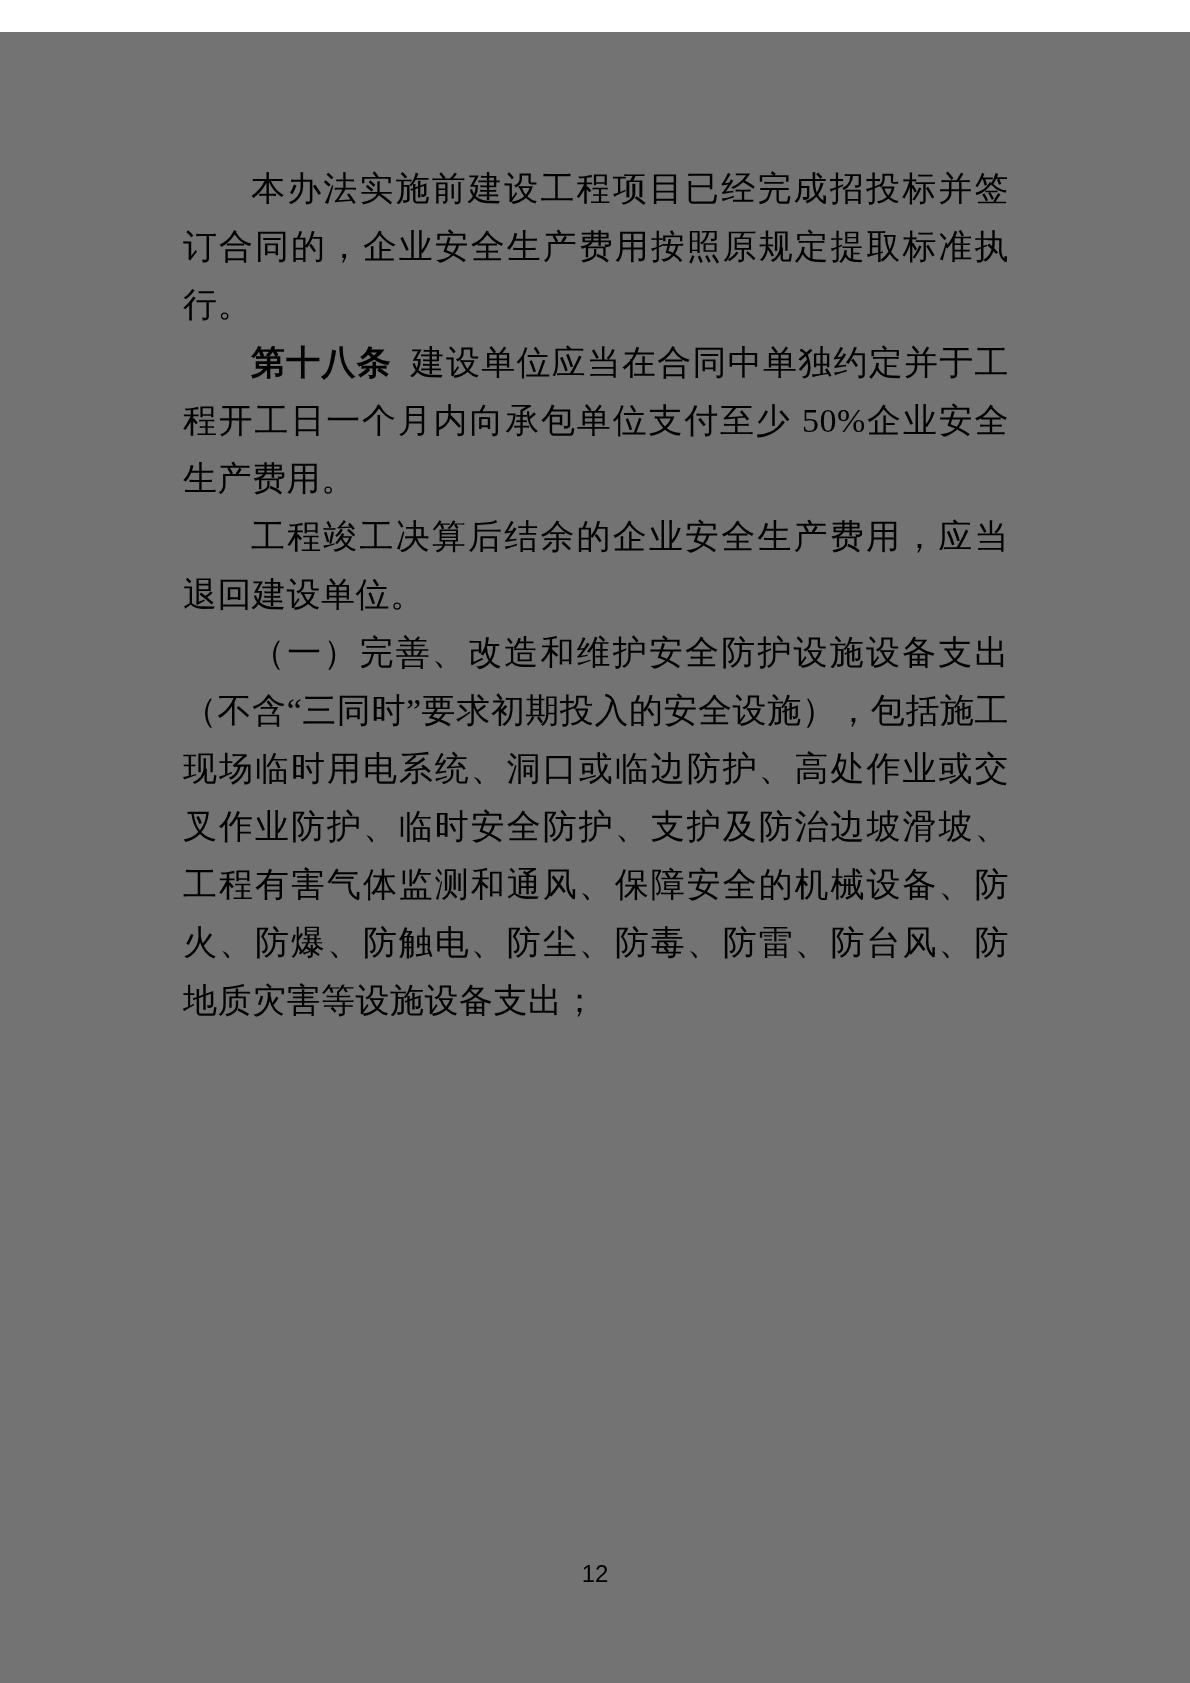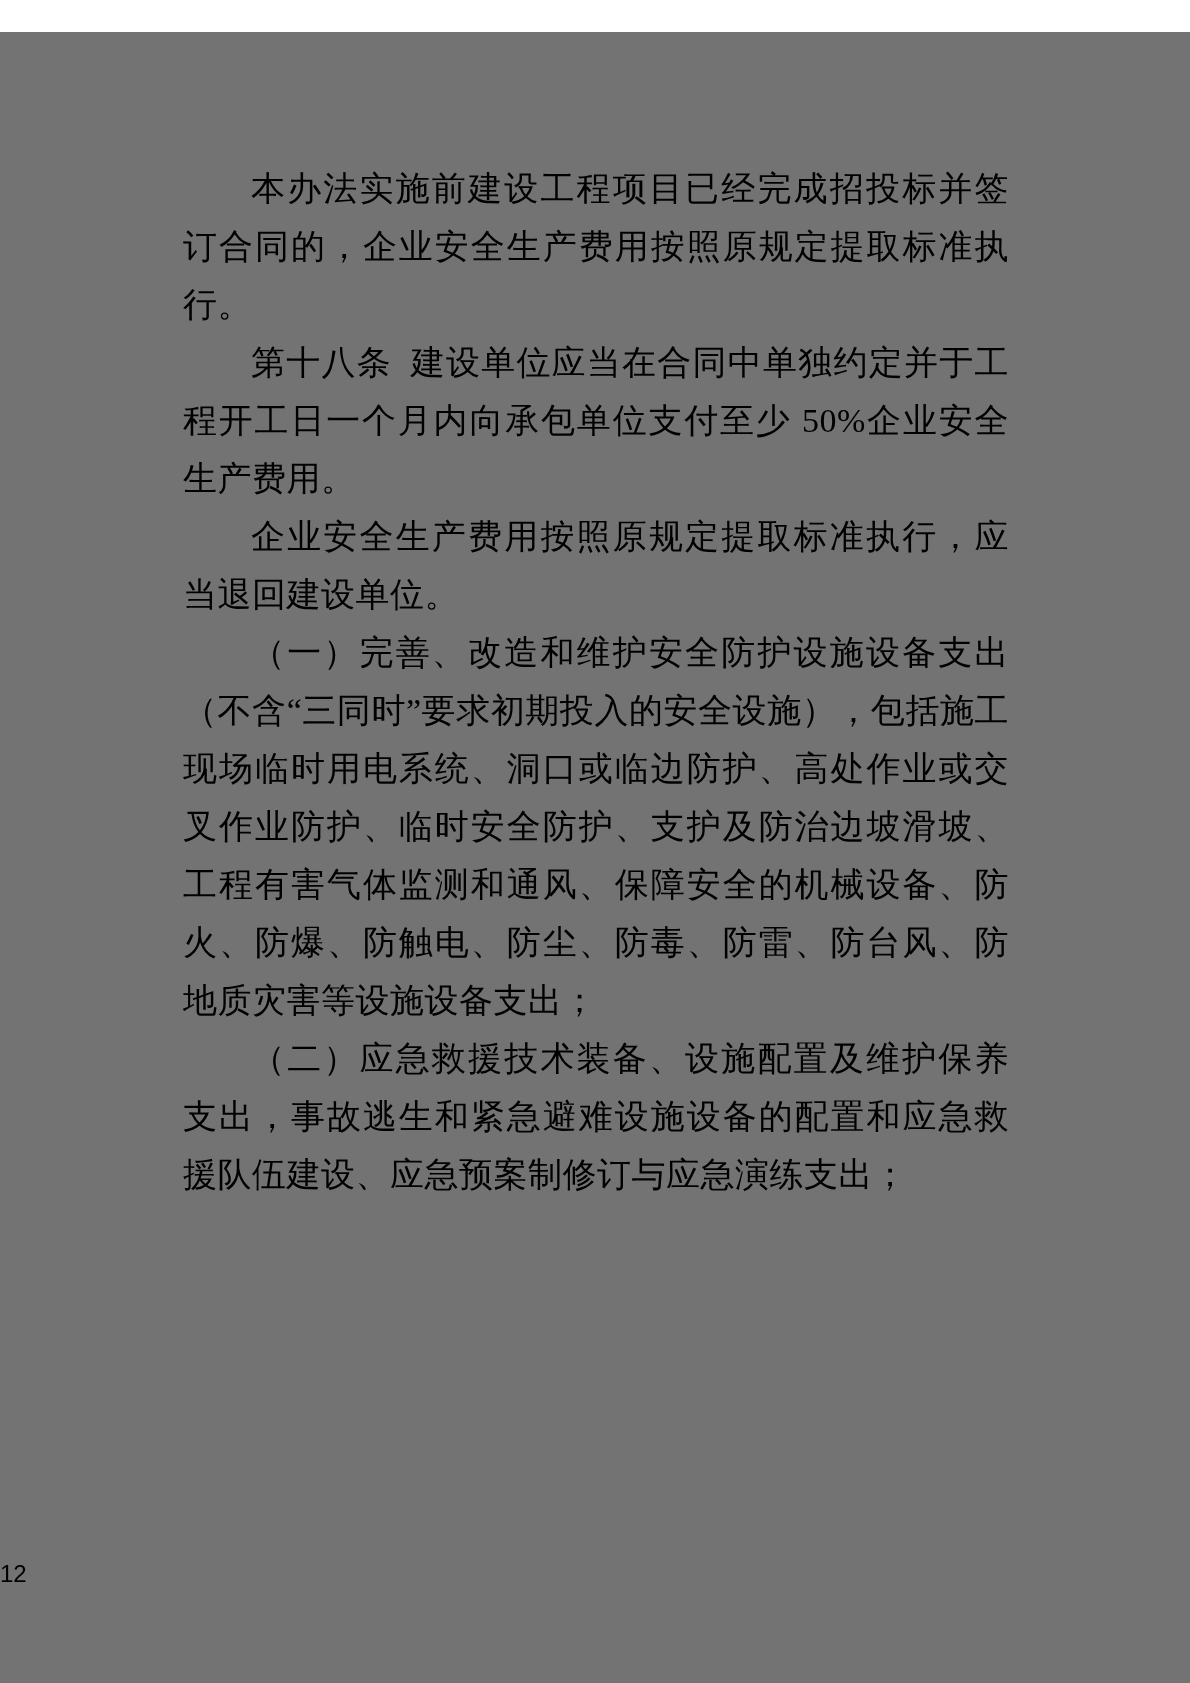--- a/index.html
+++ b/index.html
@@ -27,50 +27,50 @@
     font-family: "Liberation Serif", "DejaVu Serif", serif;
     font-size: 34px;
     line-height: 58px;
     color: #000000;
     text-align: justify;
     text-indent: 2em;
     word-break: break-all;
     letter-spacing: 0.5px;
   }
   .term {
-    font-weight: 400;
+    font-weight: 700;
     margin-right: 0.55em;
   }
   .term:empty {
     display: none;
   }
   .page-number {
     position: absolute;
     top: 1528px;
     left: 0;
     width: 100%;
+    text-align: center;
     font-family: "Liberation Sans", "DejaVu Sans", sans-serif;
     font-size: 24px;
     color: #000000;
   }
 </style>
 </head>
 <body>
 
 <div class="page">
   <div class="content">
 
     <p class="para"><span>本办法实施前建设工程项目已经完成招投标并签订合同的，企业安全生产费用按照原规定提取标准执行。</span></p>
 
     <p class="para"><span class="term">第十八条</span><span>建设单位应当在合同中单独约定并于工程开工日一个月内向承包单位支付至少 50%企业安全生产费用。</span></p>
 
 
-    <p class="para"><span>企业安全生产费用按照原规定提取标准执行，应当退回建设单位。</span></p>
+    <p class="para"><span>工程竣工决算后结余的企业安全生产费用，应当退回建设单位。</span></p>
 
 
     <p class="para"><span>（一）完善、改造和维护安全防护设施设备支出（不含“三同时”要求初期投入的安全设施），包括施工现场临时用电系统、洞口或临边防护、高处作业或交叉作业防护、临时安全防护、支护及防治边坡滑坡、工程有害气体监测和通风、保障安全的机械设备、防火、防爆、防触电、防尘、防毒、防雷、防台风、防地质灾害等设施设备支出；</span></p>
 
-    <p class="para"><span>（二）应急救援技术装备、设施配置及维护保养支出，事故逃生和紧急避难设施设备的配置和应急救援队伍建设、应急预案制修订与应急演练支出；</span></p>
 
   </div>
 
   <div class="page-number">12</div>
 </div>
 
 </body></html>

